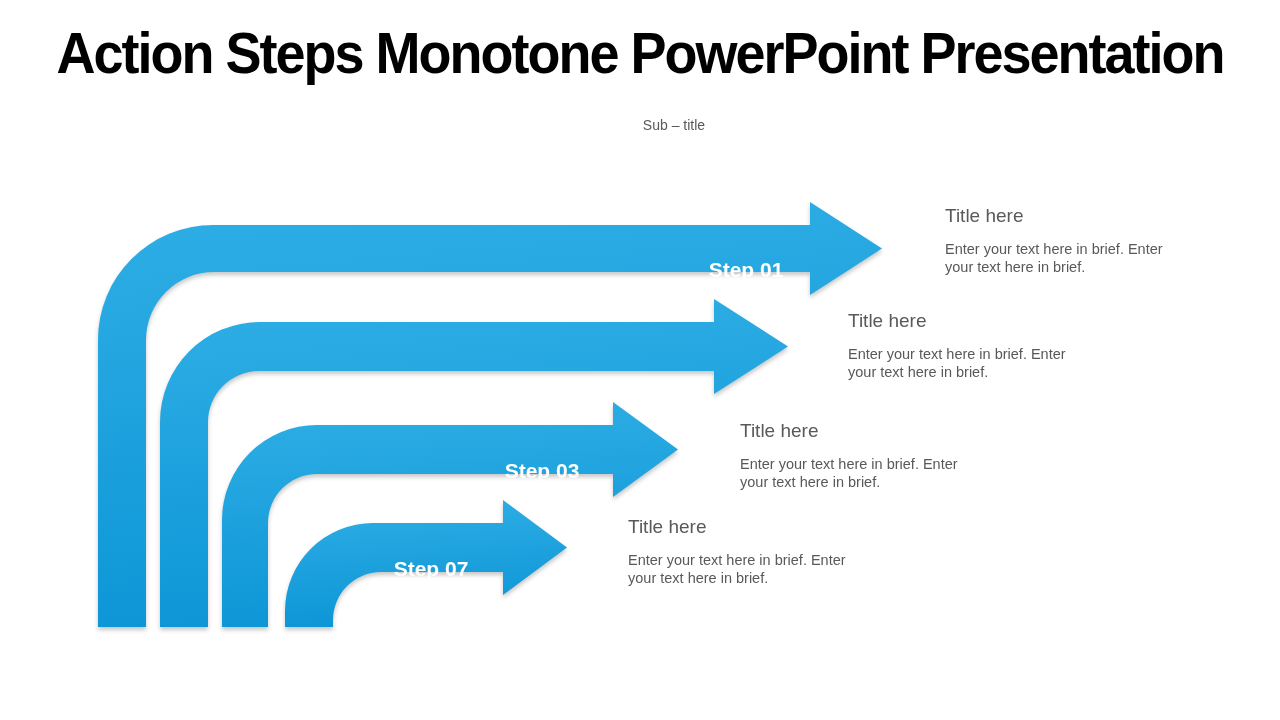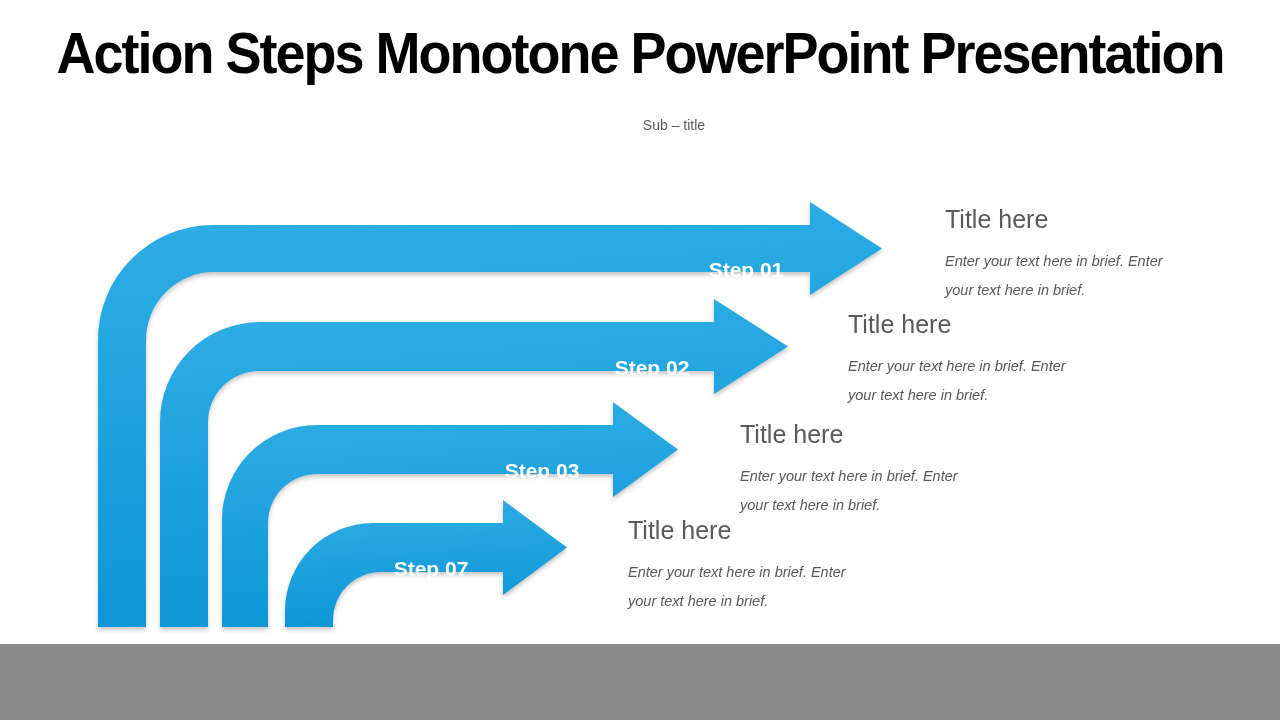--- a/index.html
+++ b/index.html
@@ -1,18 +1,18 @@
 <!DOCTYPE html>
 <html style="--arrow-light: #2FAEE5; --arrow-dark: #0C95D6; --muted: #595959; --step-label: #FFFFFF;"><head>
 <meta charset="utf-8">
 <style>
   html,body{margin:0;padding:0;background:#888;}
   .slide{
     position:relative;
-    width:1280px;height:644px;
+    width:1280px;height:720px;
     background:#ffffff;
     overflow:hidden;
     font-family:"Liberation Sans", sans-serif;
   }
   .slide-title{
     position:absolute;
     left:0;top:22px;width:1280px;
     text-align:center;
     font-size:54px;
     font-weight:700;
@@ -38,31 +38,30 @@
     position:absolute;
     width:160px;
     text-align:center;
     font-size:21px;
     font-weight:600;
     color:var(--step-label,#ffffff);
     margin-top:22px;
   }
   .text-block{position:absolute;width:250px;}
   .block-title{
-    font-size:25px;
+    font-size:19px;
     color:var(--muted,#595959);
     margin:0 0 13px 0;
     font-weight:400;
   }
   .block-body{
     font-size:14.5px;
-    line-height:29px;
+    line-height:18px;
     color:var(--muted,#595959);
     width:242px;
-    font-style:italic;
   }
 </style>
 </head>
 <body>
 
 <div class="slide">
 
   <div class="slide-title">Action Steps Monotone PowerPoint Presentation</div>
   <div class="slide-subtitle">Sub – title</div>
 
@@ -85,21 +84,20 @@
     <path class="arrow-shape" d="M 222 627 L 222 520 A 95 95 0 0 1 317 425 L 613 425 L 613 402
          L 678 449.5 L 613 497 L 613 474 L 317 474
          A 49 49 0 0 0 268 523 L 268 627 Z"></path>
 
     <path class="arrow-shape" d="M 285 627 L 285 611 A 88 88 0 0 1 373 523 L 503 523 L 503 500
          L 567 547.5 L 503 595 L 503 572 L 381 572
          A 48 48 0 0 0 333 620 L 333 627 Z"></path>
   </svg>
 
   <div class="step-label" style="left:666px;top:236px;">Step 01</div>
-  <div class="step-label" style="left:572px;top:334px;">Step 02</div>
   <div class="step-label" style="left:462px;top:437px;">Step 03</div>
   <div class="step-label" style="left:351px;top:535px;">Step 07</div>
 
   <div class="text-block" style="left:945px;top:205px;">
     <div class="block-title">Title here</div>
     <div class="block-body">Enter your text here in brief. Enter your text here in brief.</div>
   </div>
 
   <div class="text-block" style="left:848px;top:310px;">
     <div class="block-title">Title here</div>

